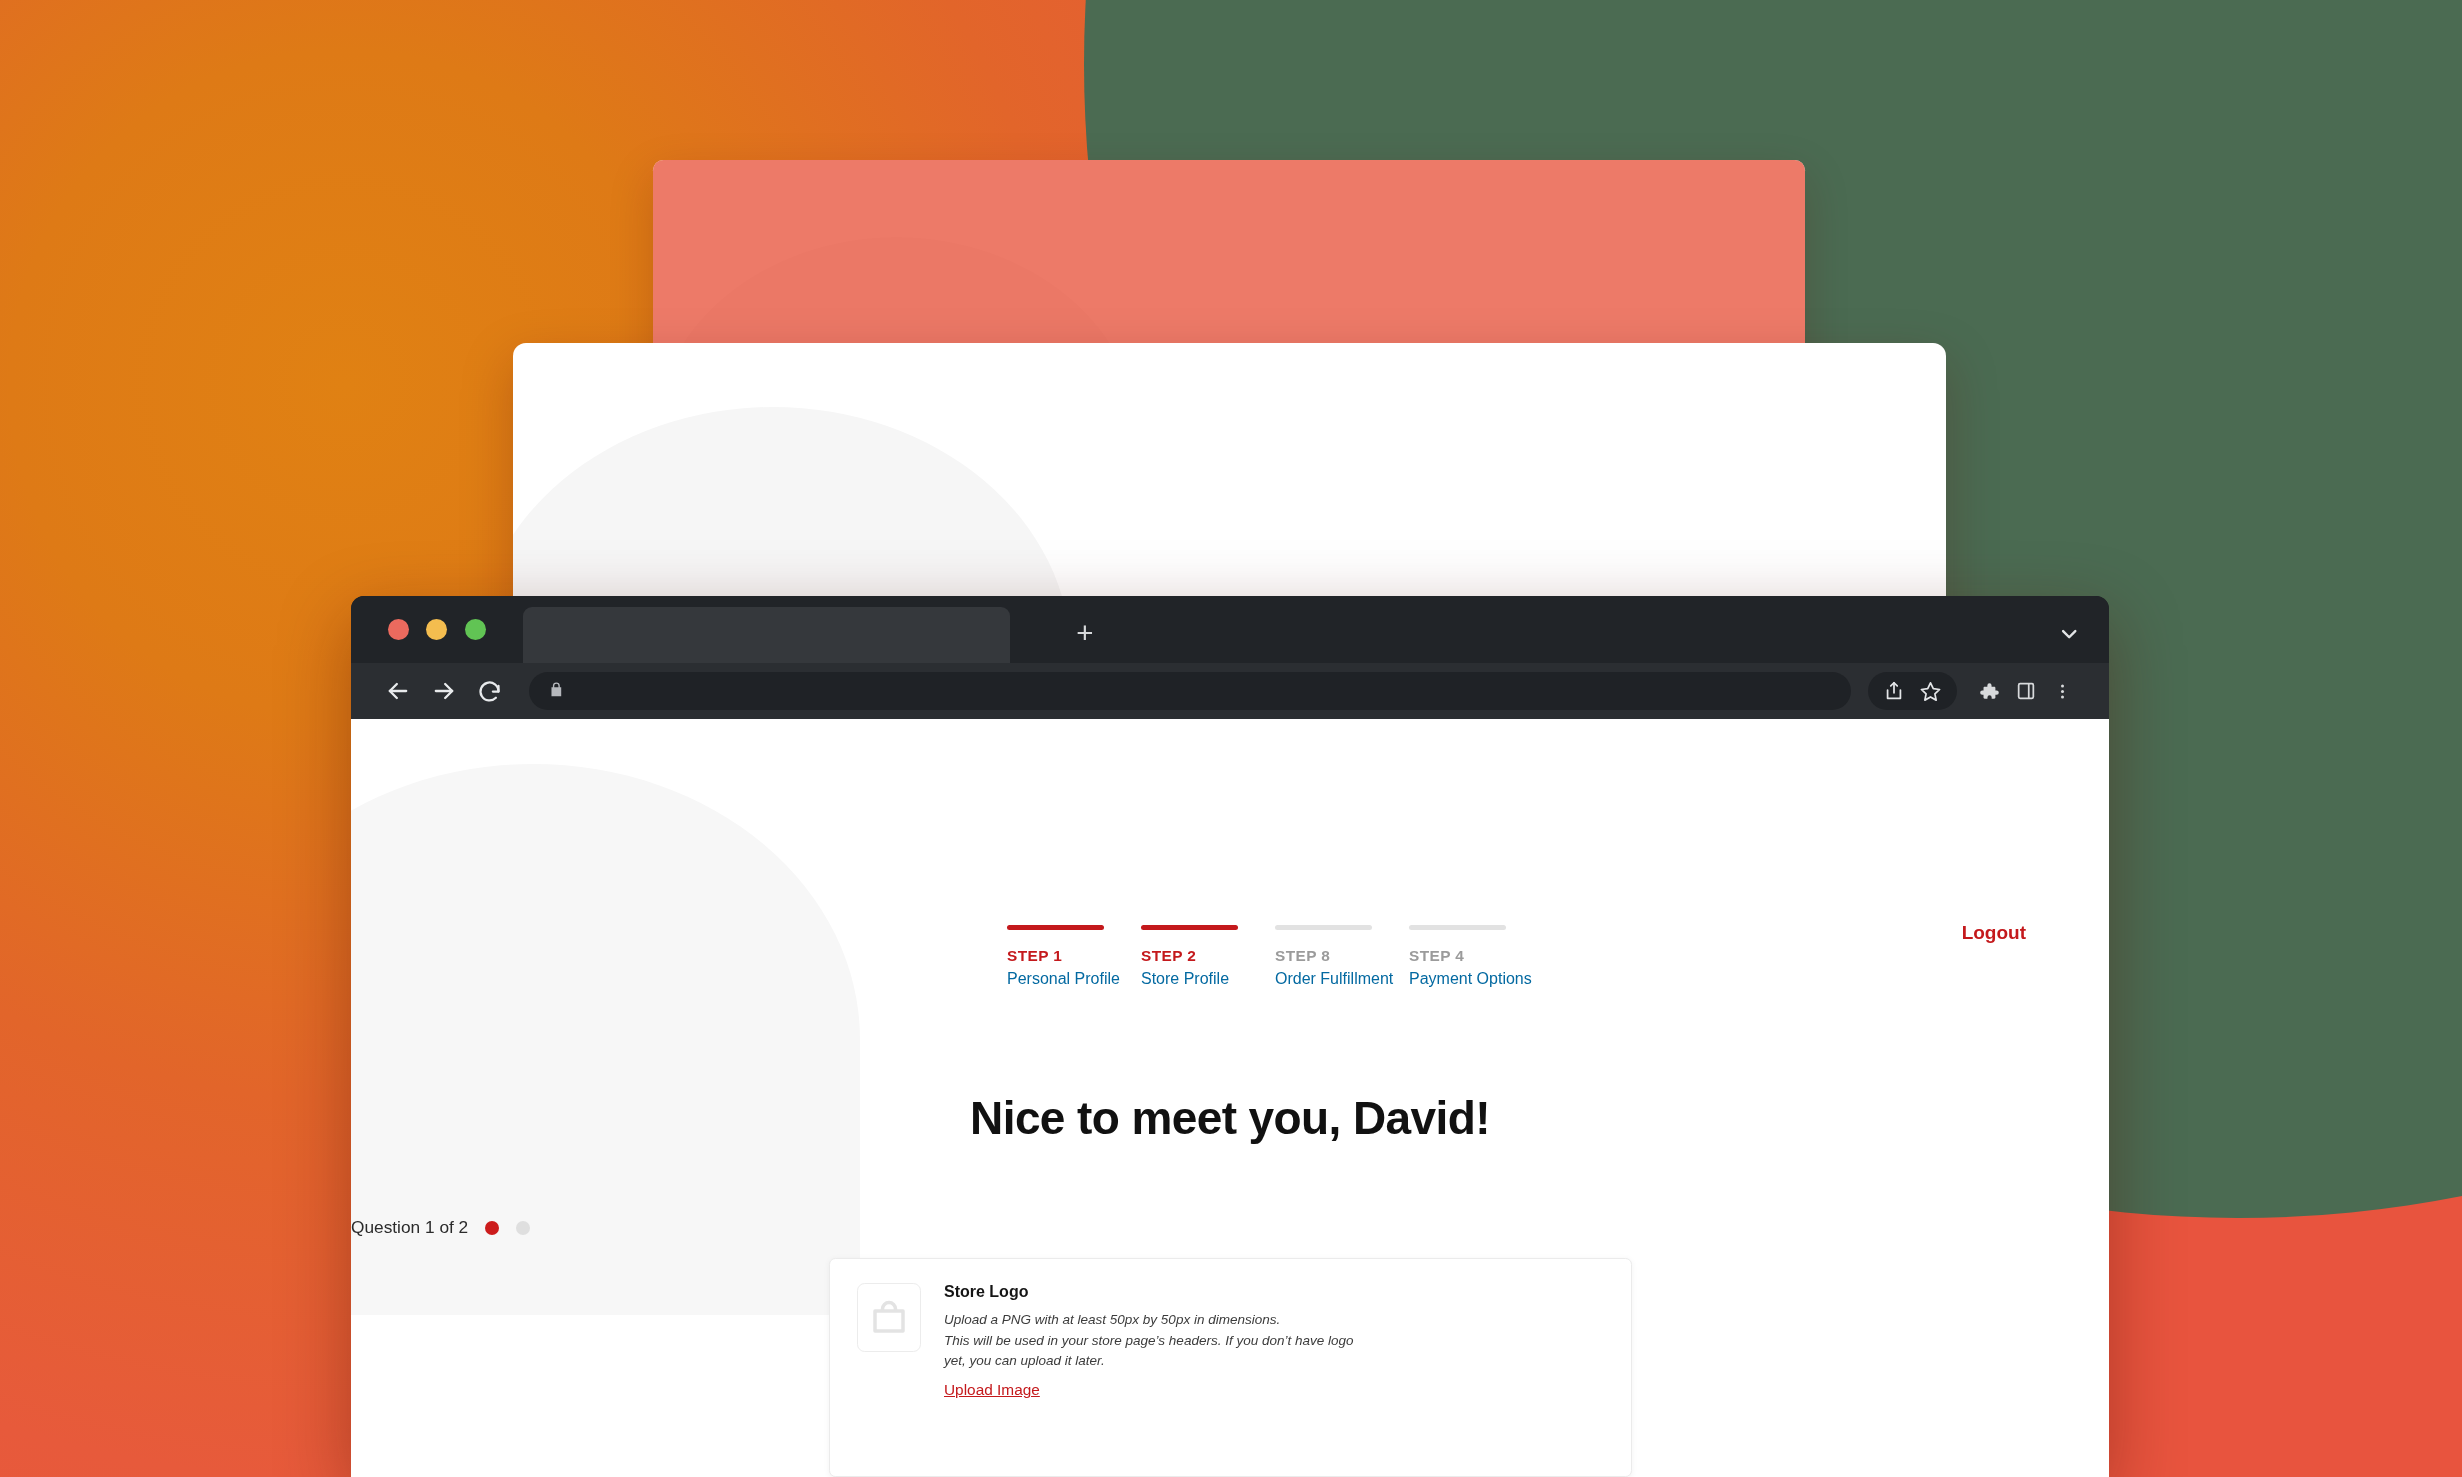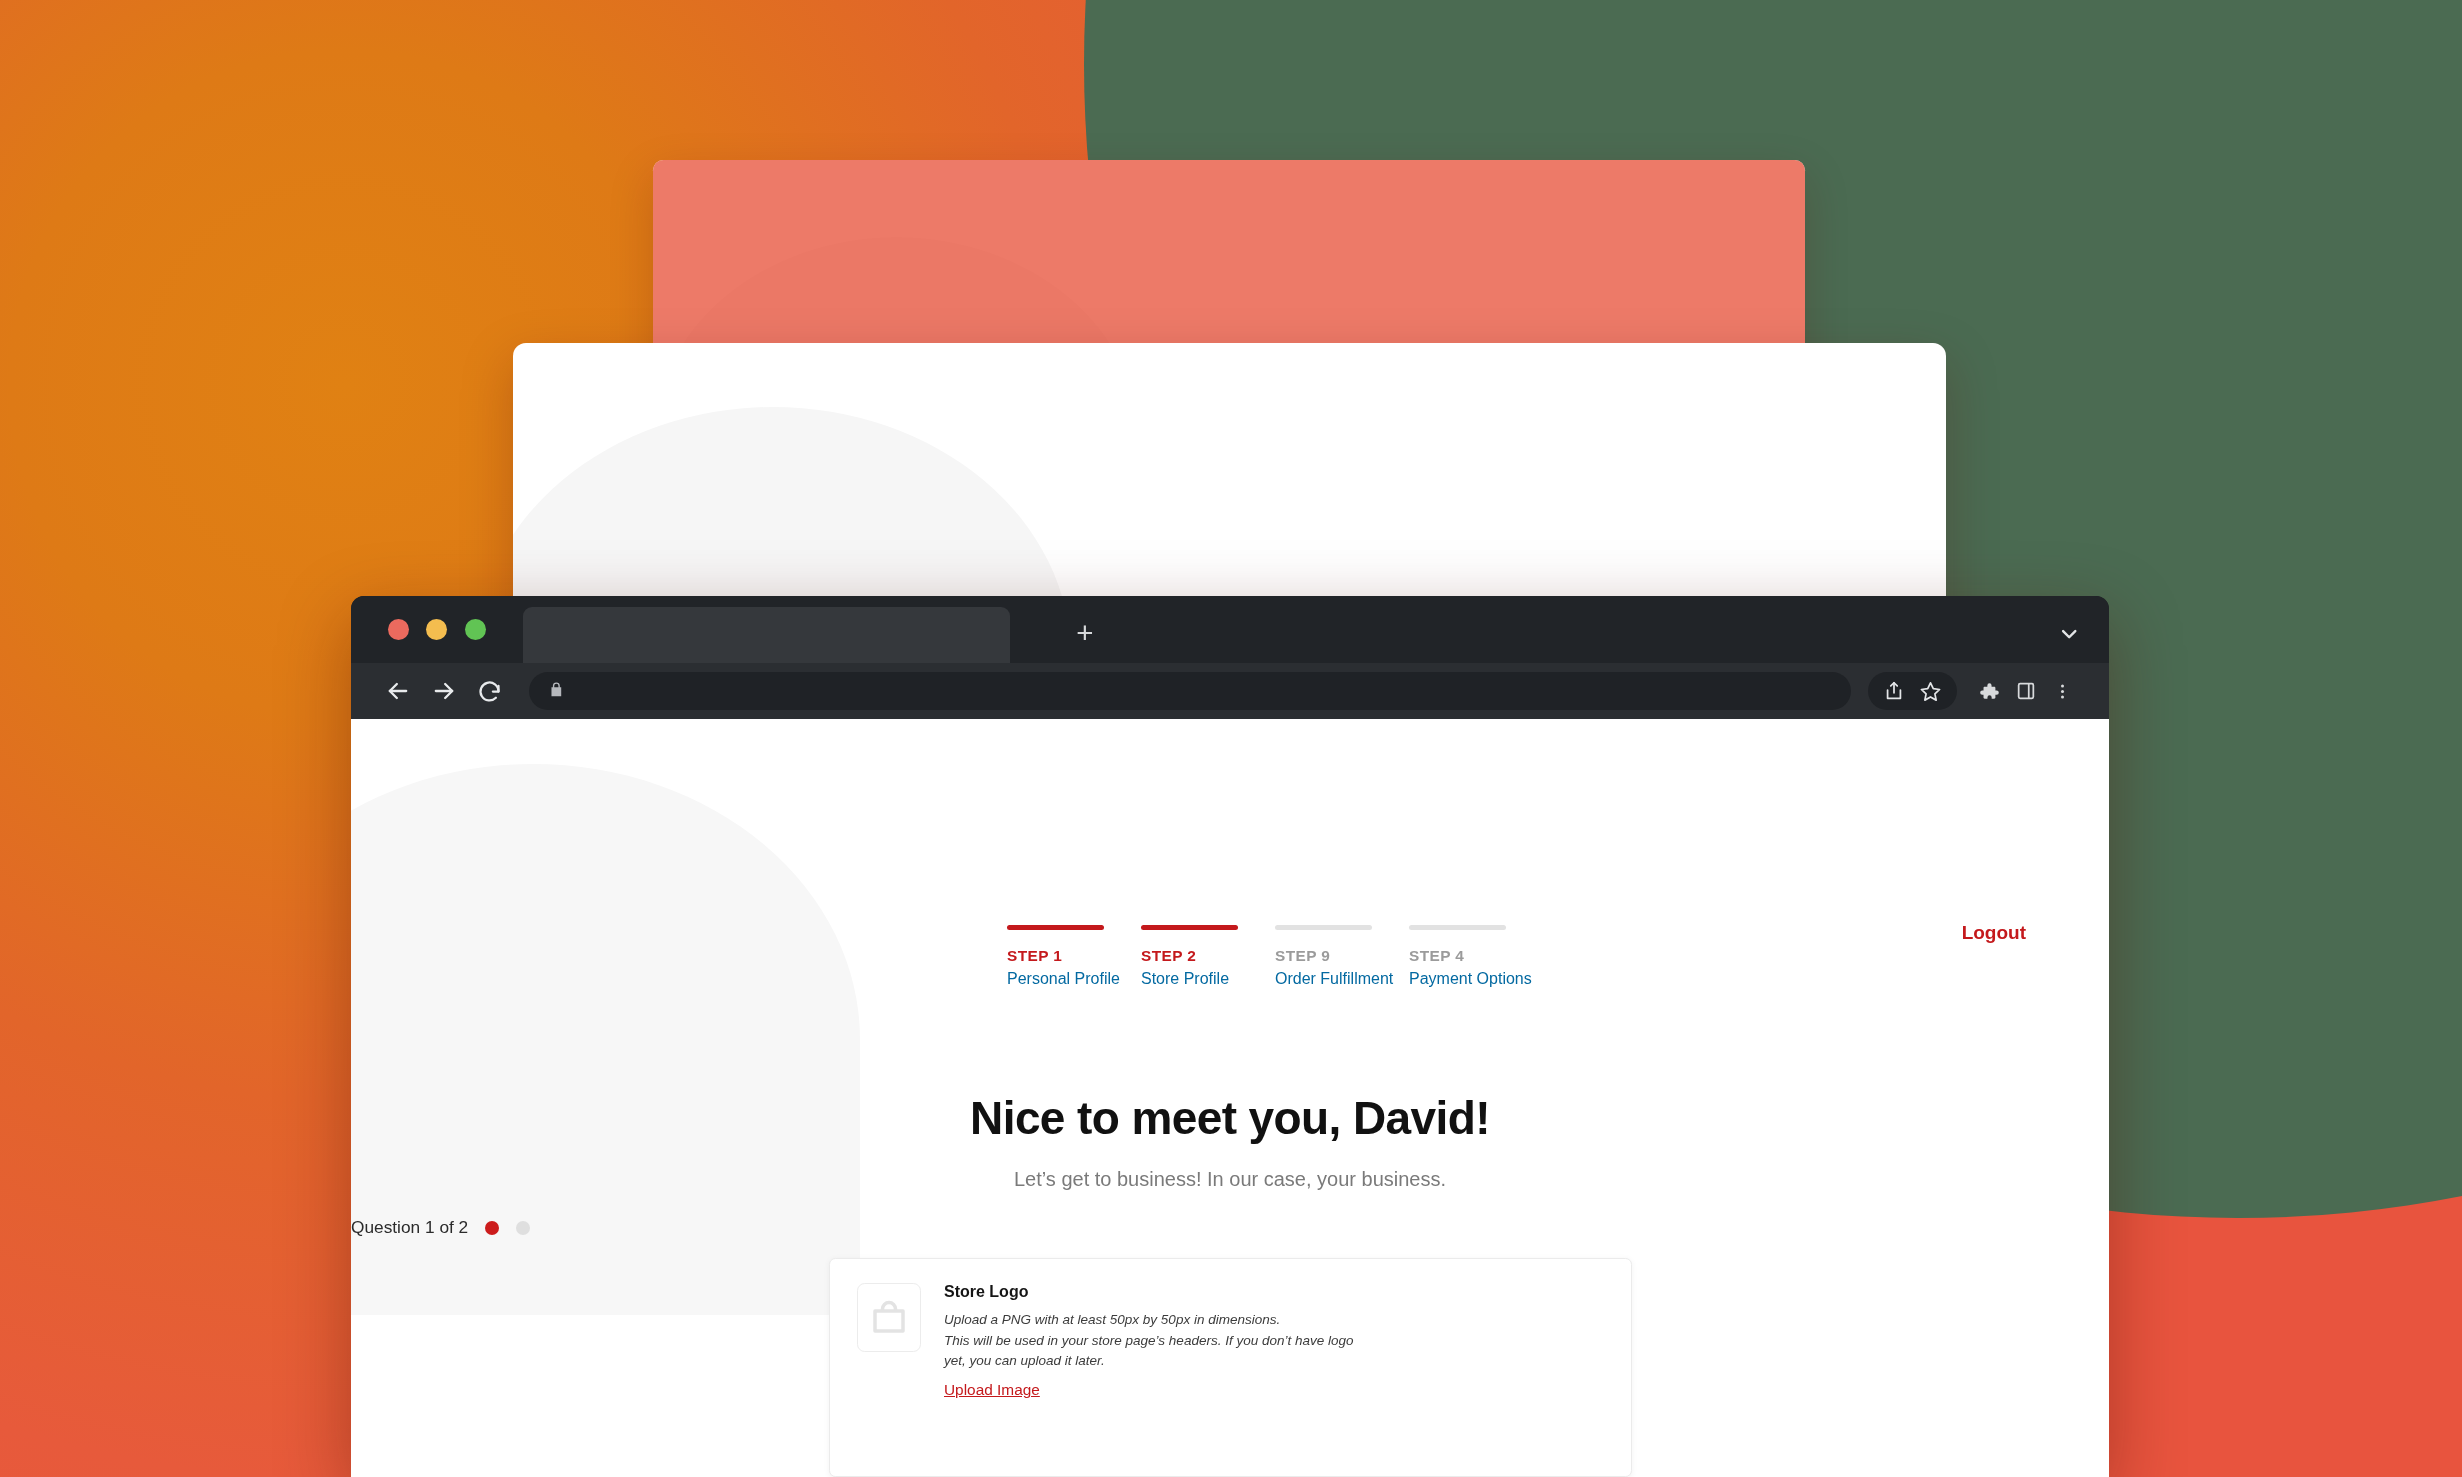--- a/index.html
+++ b/index.html
@@ -307,34 +307,33 @@
         <div class="num">STEP 1</div>
         <div class="nm">Personal Profile</div>
       </div>
       <div class="step on">
         <div class="bar"></div>
         <div class="num">STEP 2</div>
         <div class="nm">Store Profile</div>
       </div>
       <div class="step">
         <div class="bar"></div>
-        <div class="num">STEP 9</div>
+        <div class="num">STEP 8</div>
         <div class="nm">Order Fulfillment</div>
       </div>
       <div class="step">
         <div class="bar"></div>
         <div class="num">STEP 4</div>
         <div class="nm">Payment Options</div>
       </div>
     </div>
 
     <div class="page-logout">Logout</div>
 
     <div class="hero-title">Nice to meet you, David!</div>
-    <div class="hero-sub">Let’s get to business! In our case, your business.</div>
 
     <div class="qrow">
       <span class="qtext">Question 1 of 2</span>
       <span class="qdot active"></span>
       <span class="qdot"></span>
     </div>
 
     <div class="card">
       <div class="card-body">
         <div class="logo-box">

